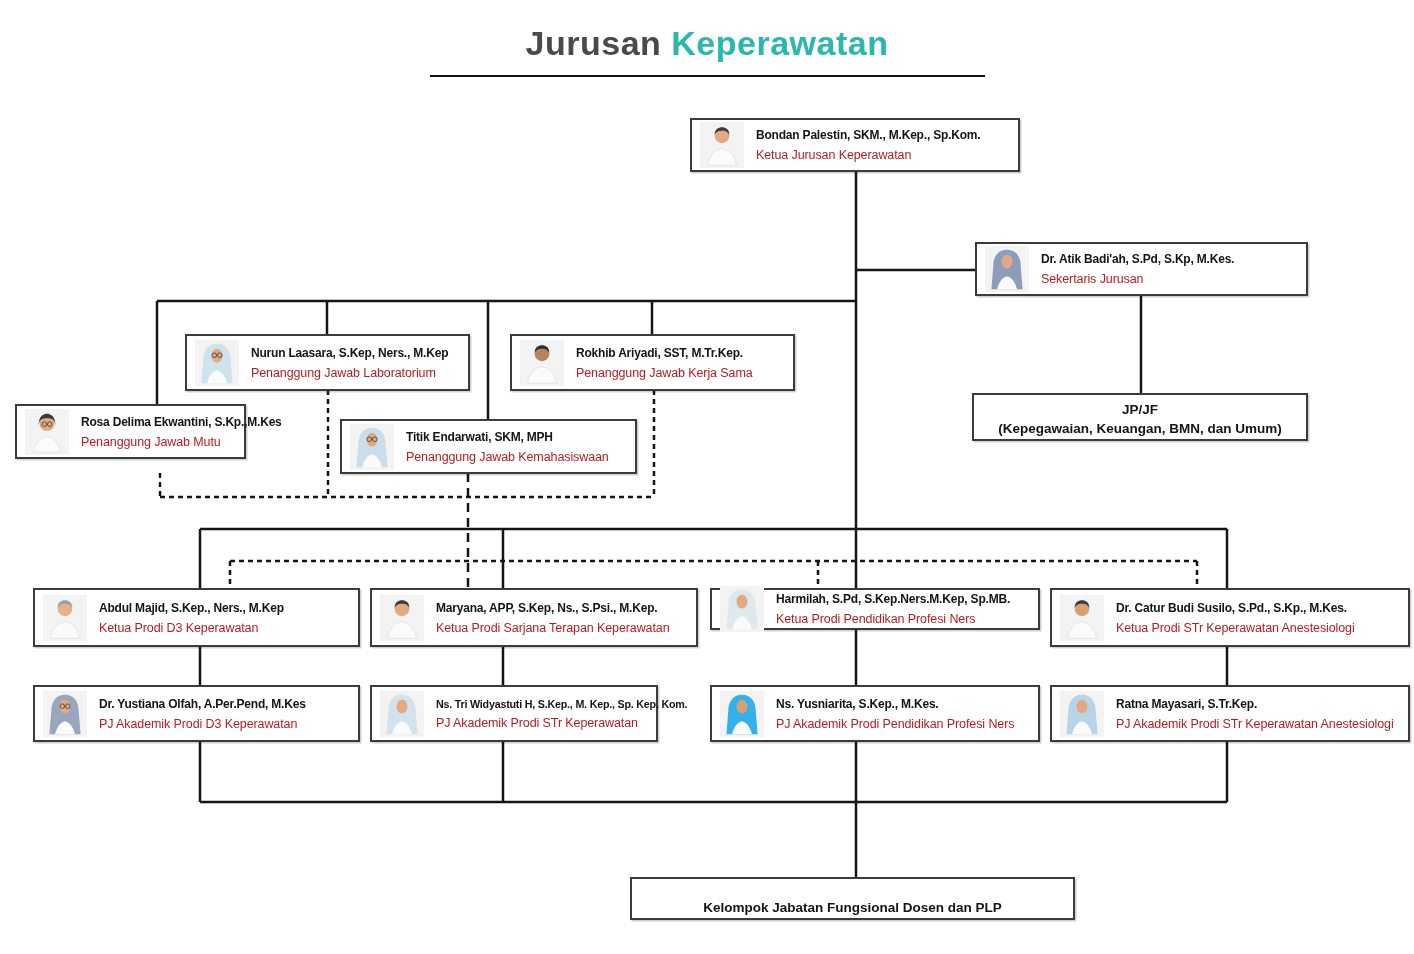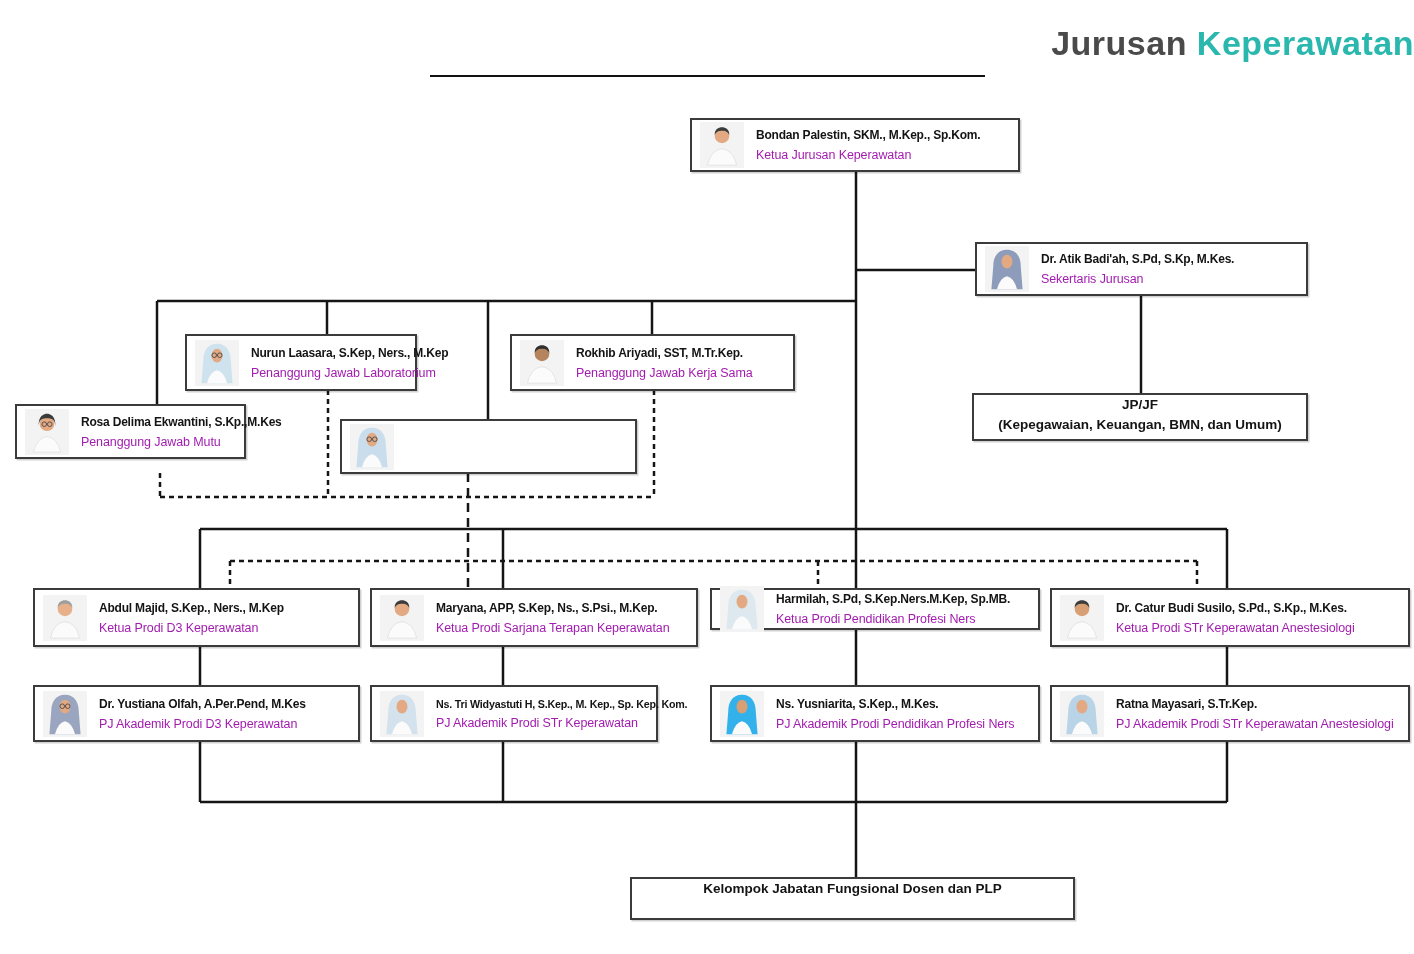--- a/index.html
+++ b/index.html
@@ -20,36 +20,36 @@
   
   .card{
     position:absolute;z-index:2;background:#ffffff;border:2.5px solid #3b3b3b;
     box-sizing:border-box;display:flex;align-items:center;gap:12px;
     padding:4px 8px 4px 8px;box-shadow:1.5px 1.5px 0 rgba(0,0,0,.18);
   }
   .photo{width:44px;height:46px;flex:0 0 44px;overflow:hidden;background:#f3f3f3;}
   .photo svg{display:block;}
   .txt{display:flex;flex-direction:column;justify-content:center;gap:6px;min-width:0;}
   .nm{font-size:12px;font-weight:700;color:#141414;letter-spacing:-.2px;white-space:nowrap;}
-  .rl{font-size:12.5px;color:#a21caf;letter-spacing:-.1px;white-space:nowrap;}
+  .rl{font-size:12.5px;color:#b91c1c;letter-spacing:-.1px;white-space:nowrap;}
   .nm.fit{font-size:10.7px;}
   
   .label-box{
     position:absolute;z-index:2;background:#ffffff;border:2.5px solid #3b3b3b;
     box-sizing:border-box;display:flex;flex-direction:column;align-items:center;
-    justify-content:flex-start;text-align:center;box-shadow:1.5px 1.5px 0 rgba(0,0,0,.18);
+    justify-content:flex-end;text-align:center;box-shadow:1.5px 1.5px 0 rgba(0,0,0,.18);
   }
   .label-box .bold{font-size:13.5px;font-weight:700;color:#141414;line-height:1.45;}
 </style>
 </head>
 <body>
 
 <div id="stage">
 
-  <div class="title" style="color: rgb(74, 74, 74); text-align: right;">
+  <div class="title" style="color: rgb(74, 74, 74);">
     <span>Jurusan</span>
     <span class="accent" style="color: rgb(42, 183, 174);">Keperawatan</span>
   </div>
   <div class="title-underline"></div>
 
   <svg id="wires" width="1414" height="954">
 
     <line x1="856" y1="172" x2="856" y2="877"></line>
     <line x1="856" y1="270" x2="977" y2="270"></line>
     <line x1="1141" y1="296" x2="1141" y2="393"></line>
@@ -103,21 +103,21 @@
       <div class="nm">Dr. Atik Badi'ah, S.Pd, S.Kp, M.Kes.</div>
       <div class="rl">Sekertaris Jurusan</div>
     </div>
   </div>
 
   <div class="label-box" style="left:972px;top:393px;width:336px;height:48px">
     <div class="bold">JP/JF</div>
     <div class="bold">(Kepegawaian, Keuangan, BMN, dan Umum)</div>
   </div>
 
-  <div class="card" style="left:185px;top:334px;width:232px;height:57px">
+  <div class="card" style="left:185px;top:334px;width:285px;height:57px">
     <div class="photo">
         <svg viewBox="0 0 48 48" width="44" height="46" xmlns="http://www.w3.org/2000/svg">
     <rect width="48" height="48" fill="#f3f3f3"></rect>
           <path d="M24 3 C13 3 9 12 9 21 L7 46 L41 46 L39 21 C39 12 35 3 24 3 Z" fill="#cfe3ef"></path>
       <ellipse cx="24" cy="16" rx="6" ry="7.5" fill="#e2a982"></ellipse>
       <path d="M13 46 Q17 33 24 32 Q31 33 35 46 Z" fill="#fbfbfb"></path>
           <g stroke="#4a4a4a" stroke-width="1" fill="none">
       <circle cx="21" cy="15.5" r="2.5"></circle>
             <circle cx="27" cy="15.5" r="2.5"></circle>
       <line x1="23.5" y1="15.5" x2="24.5" y2="15.5"></line>
@@ -172,20 +172,24 @@
           <path d="M24 3 C13 3 9 12 9 21 L7 46 L41 46 L39 21 C39 12 35 3 24 3 Z" fill="#c9ddec"></path>
       <ellipse cx="24" cy="16" rx="6" ry="7.5" fill="#e2a982"></ellipse>
       <path d="M13 46 Q17 33 24 32 Q31 33 35 46 Z" fill="#fbfbfb"></path>
           <g stroke="#4a4a4a" stroke-width="1" fill="none">
       <circle cx="21" cy="15.5" r="2.5"></circle>
             <circle cx="27" cy="15.5" r="2.5"></circle>
       <line x1="23.5" y1="15.5" x2="24.5" y2="15.5"></line>
           </g>
         </svg>
       </div>
+    <div class="txt">
+      <div class="nm">Titik Endarwati, SKM, MPH</div>
+      <div class="rl">Penanggung Jawab Kemahasiswaan</div>
+    </div>
   </div>
 
   <div class="card" style="left:33px;top:588px;width:327px;height:59px">
     <div class="photo">
         <svg viewBox="0 0 48 48" width="44" height="46" xmlns="http://www.w3.org/2000/svg">
     <rect width="48" height="48" fill="#f3f3f3"></rect>
           <circle cx="24" cy="14" r="8" fill="#e5b08a"></circle>
       <path d="M16 13 C16 6.5 20 4.5 24 4.5 C28 4.5 32 6.5 32 13 C30 9 27 8.5 24 8.5 C21 8.5 18 9 16 13 Z" fill="#9e9e9e"></path>
       <path d="M8 46 Q12 29 24 28 Q36 29 40 46 Z" fill="#fbfbfb" stroke="#e2e2e2"></path>
         </svg>

